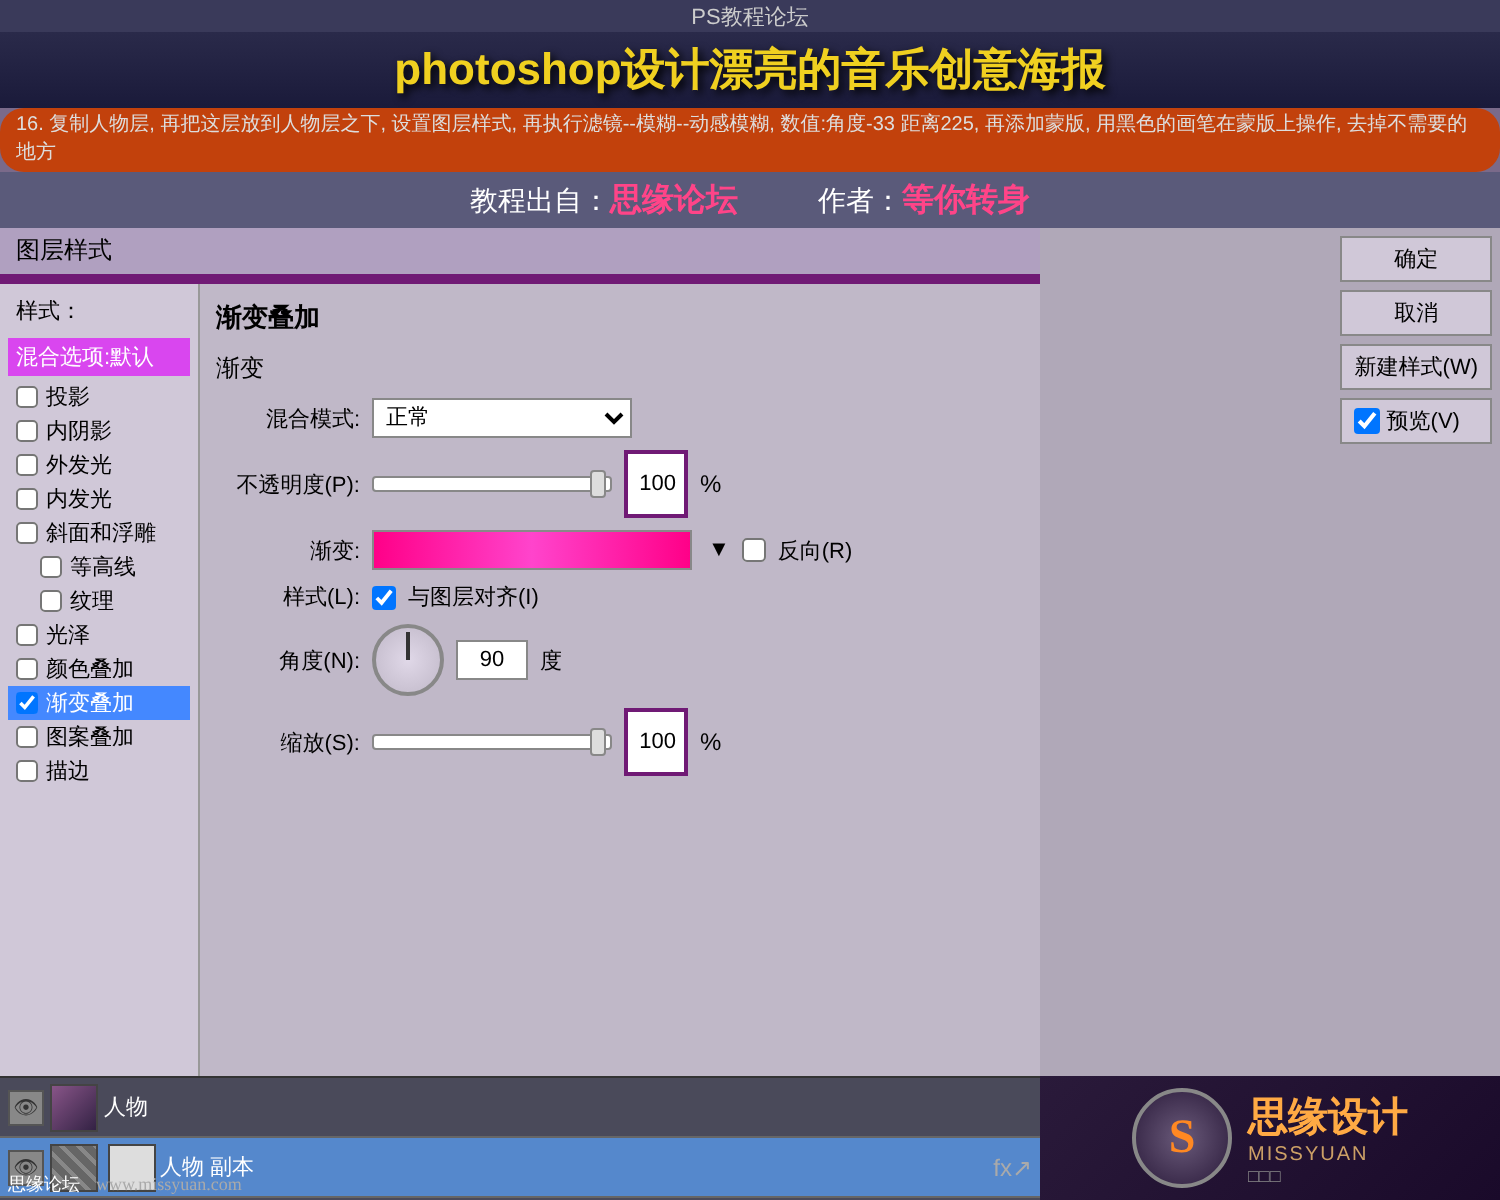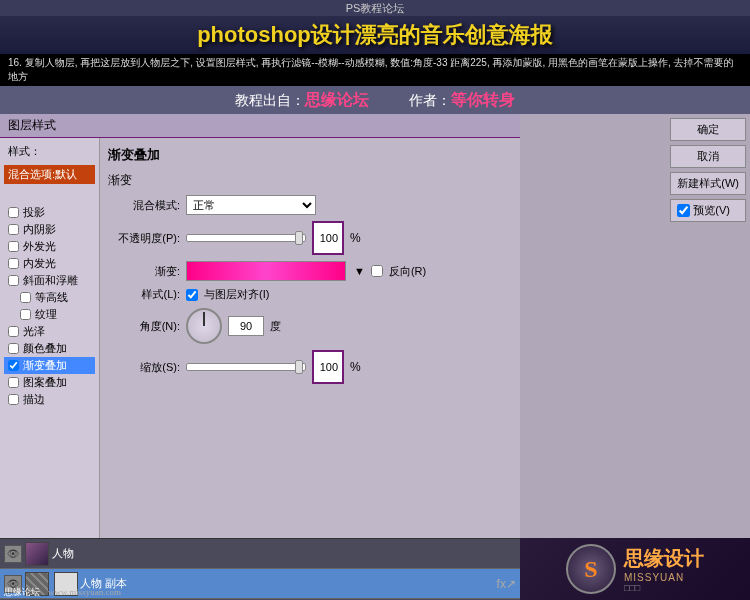--- a/index.html
+++ b/index.html
@@ -42,27 +42,28 @@
       font-weight: bold;
       font-family: 'SimHei', Arial, sans-serif;
       text-shadow: 2px 2px 4px #000;
     }
 
     
     #subtitle {
       position: absolute;
       top: 54px; left: 0; right: 0;
       height: 32px;
-      background: #000000;
+      background: #c2410c;
       display: flex;
       align-items: center;
       padding: 0 8px;
       color: #ddd;
       font-size: 10px;
       line-height: 1.4;
+      border-radius: 12px;
     }
 
     
     #tutorial-credit {
       position: absolute;
       top: 86px; left: 0; right: 0;
       height: 28px;
       background: #5a5a7a;
       display: flex;
       align-items: center;
@@ -96,21 +97,21 @@
       display: flex;
       flex-direction: column;
     }
 
     
     #layer-style-title {
       background: #b0a0c0;
       padding: 3px 8px;
       font-size: 12px;
       color: #000;
-      border-bottom: 1px solid #701a75;
+      border-bottom: 5px solid #701a75;
     }
 
     
     #layer-style-body {
       display: flex;
       flex: 1;
     }
 
     
     #styles-sidebar {
@@ -119,25 +120,25 @@
       border-right: 1px solid #999;
       padding: 4px;
     }
     #styles-label {
       font-size: 11px;
       color: #000;
       margin-bottom: 4px;
       padding: 2px 4px;
     }
     #blend-options {
-      background: #c2410c;
+      background: #d946ef;
       color: #fff;
       padding: 2px 4px;
       font-size: 11px;
-      margin-bottom: 20px;
+      margin-bottom: 2px;
       cursor: pointer;
     }
     .style-item {
       display: flex;
       align-items: center;
       padding: 1px 4px;
       font-size: 11px;
       color: #000;
       cursor: pointer;
     }

